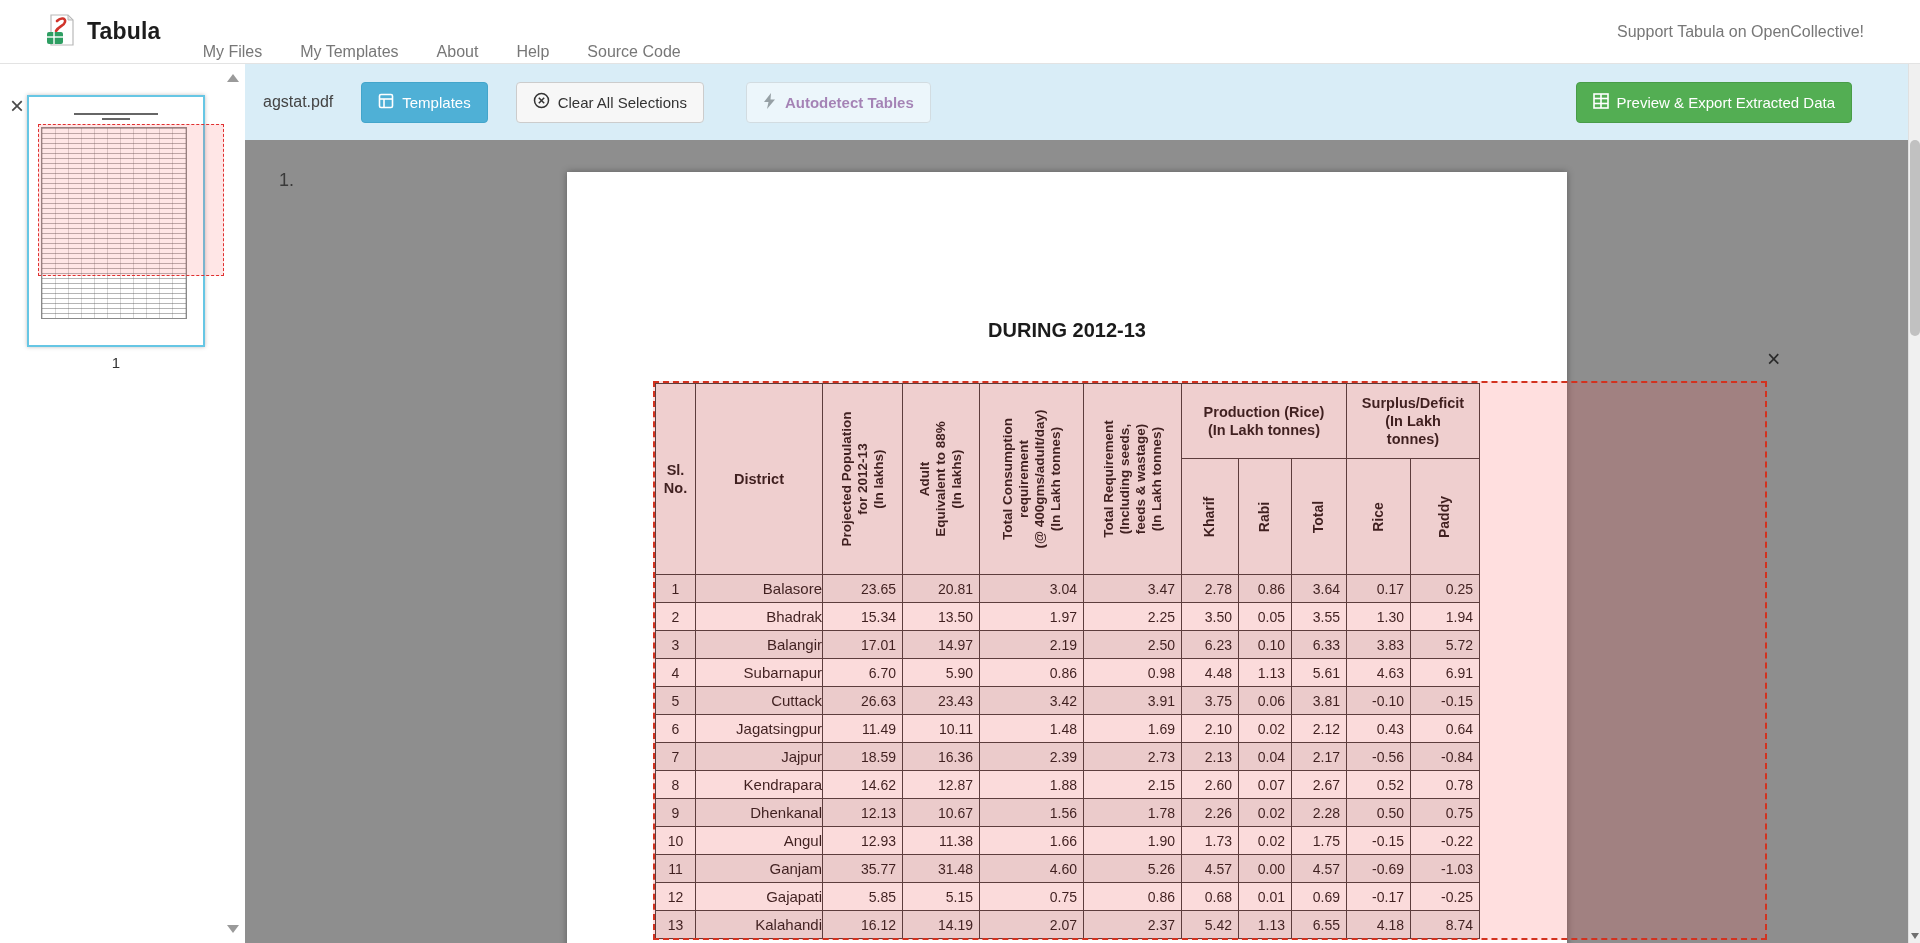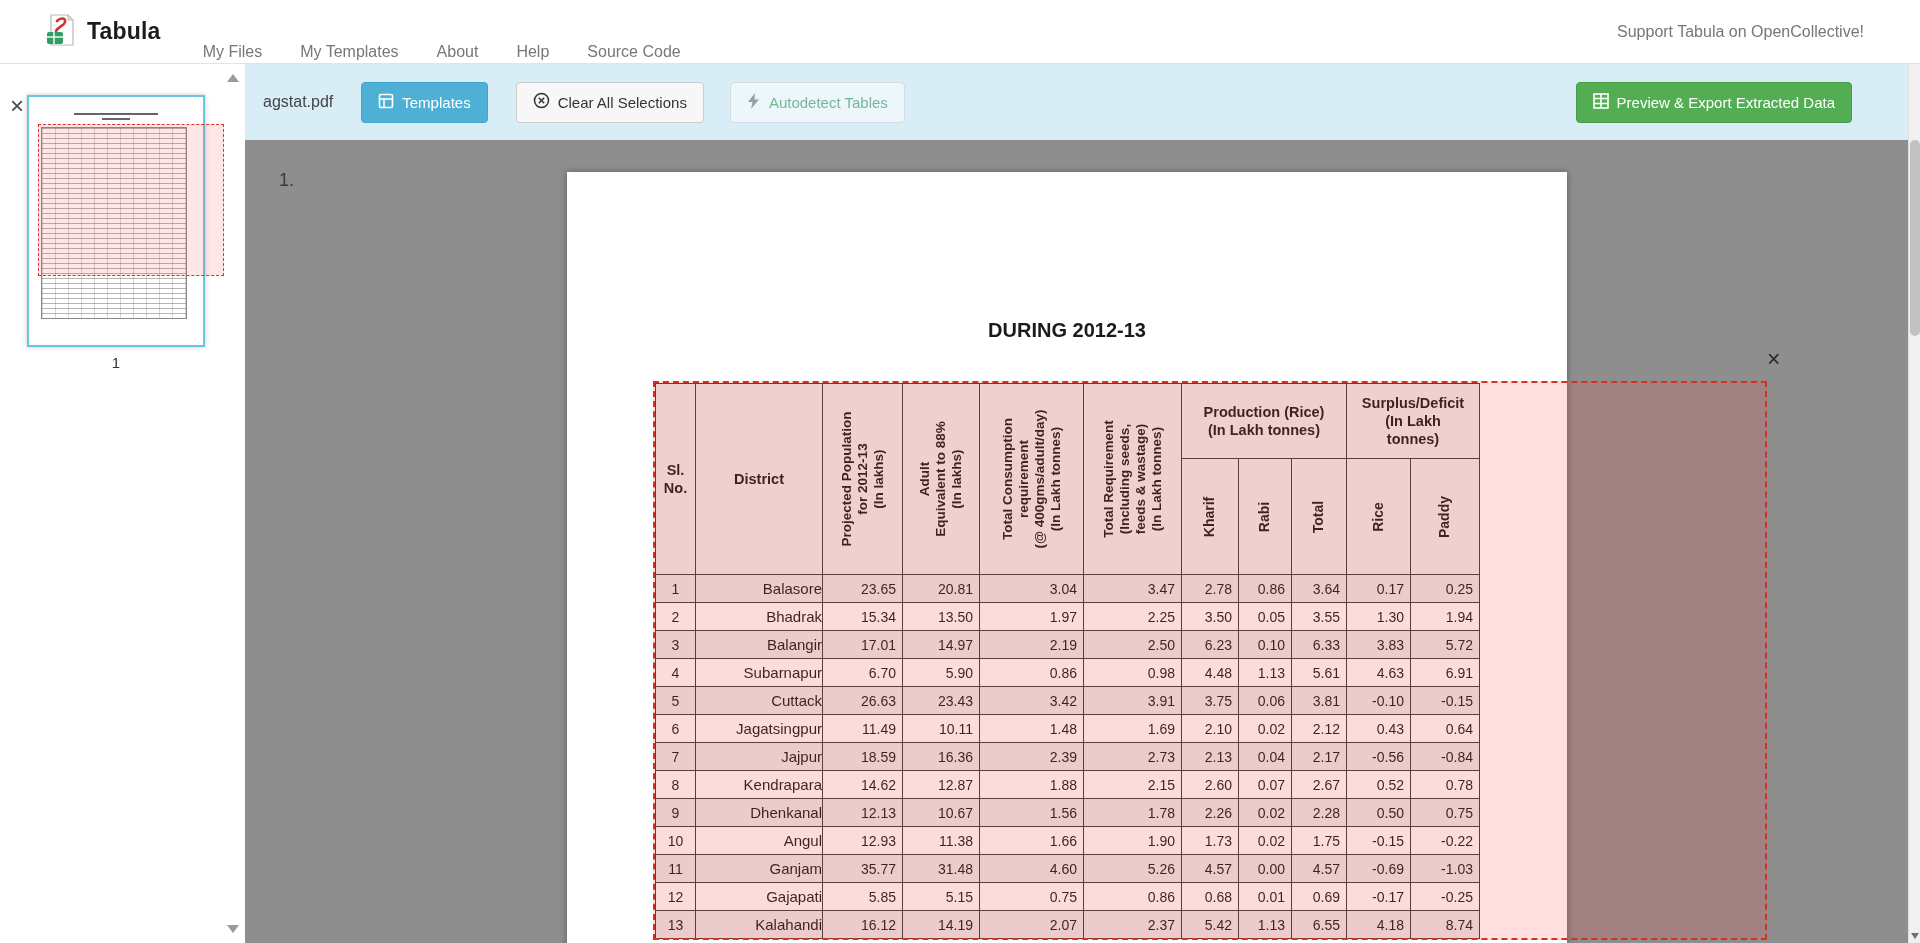--- a/index.html
+++ b/index.html
@@ -45,22 +45,22 @@
                       border-top: 8px solid #9a9a9a; }
 
   
   .main { flex: 1; display: flex; flex-direction: column; min-width: 0; }
   .toolbar { flex: 0 0 76px; background: #d9edf7; display: flex; align-items: center; padding: 0 56px 0 18px; }
   .file-label { font-size: 16px; color: #444; margin-right: 28px; }
   .btn { height: 41px; border-radius: 4px; display: inline-flex; align-items: center; gap: 8px;
          font-size: 15px; padding: 0 16px; cursor: pointer; border: 1px solid transparent;
          font-family: "Liberation Sans", sans-serif; white-space: nowrap; }
   .btn-templates { background: #4fb0d6; border-color: #43a5cb; color: #fff; margin-right: 28px; }
-  .btn-clear { background: #f7f7f7; border-color: #cccccc; color: #333; margin-right: 26px; }
-  .btn-autodetect { background: #ffffff; border-color: #cccccc; color: #15803d; opacity: .5; cursor: default; }
+  .btn-clear { background: #f7f7f7; border-color: #cccccc; color: #333; margin-right: 42px; }
+  .btn-autodetect { background: #ffffff; border-color: #cccccc; color: #701a75; opacity: .5; cursor: default; font-weight: bold; }
   .btn-export { margin-left: auto; background: #53ae53; border-color: #489c48; color: #fff; }
 
   
   .workspace { flex: 1; background: #8e8e8e; position: relative; overflow: hidden; }
   .page-marker { position: absolute; left: 34px; top: 30px; font-size: 18px; color: #3a3a3a; }
   .pdf-page { position: absolute; left: 322px; top: 32px; width: 1000px; height: 1500px;
               background: #fff; box-shadow: 0 0 7px rgba(0,0,0,.35); cursor: crosshair; }
   .pdf-title { position: absolute; left: 0; right: 0; top: 146px; text-align: center;
                font-weight: bold; font-size: 20px; line-height: 25px; color: #1b1b1b; }
 

